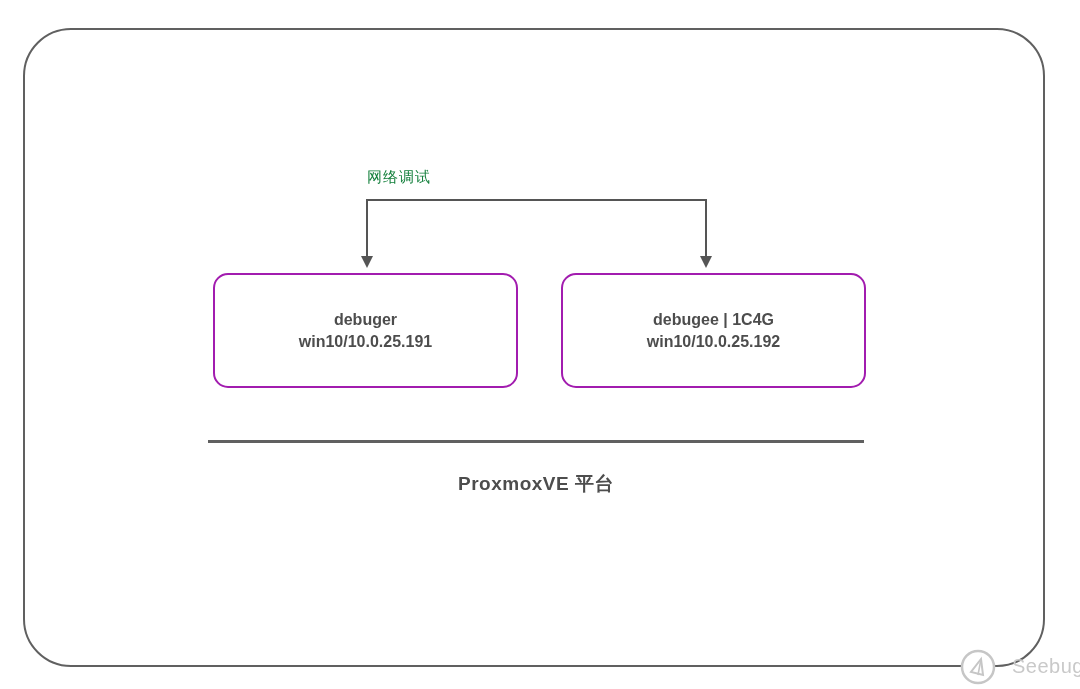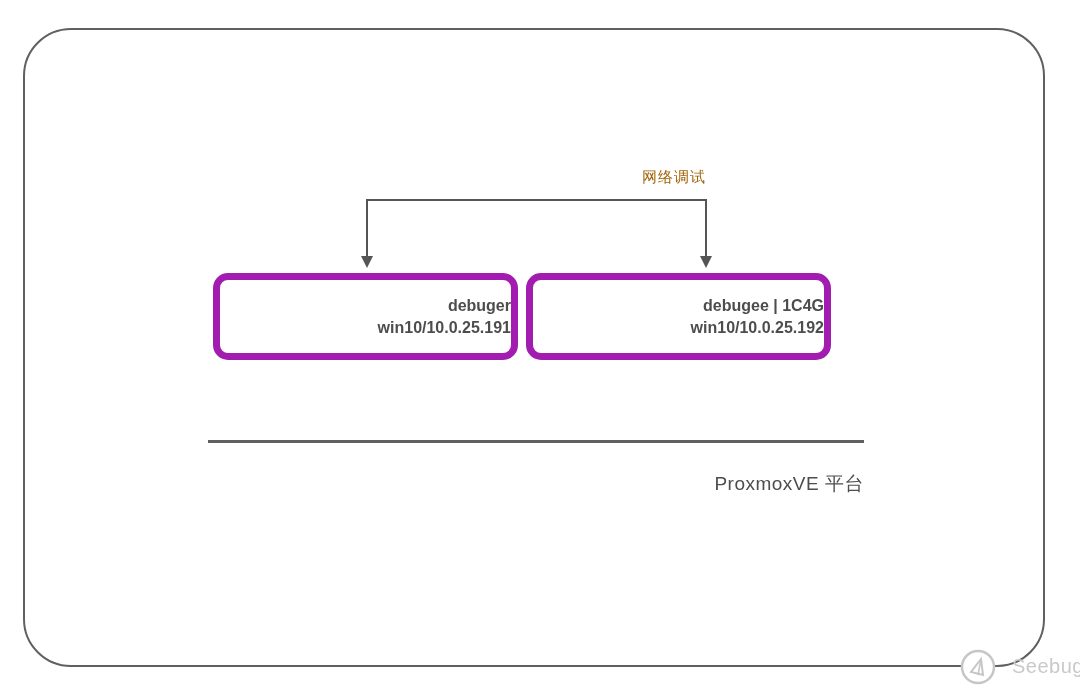--- a/index.html
+++ b/index.html
@@ -26,73 +26,73 @@
     border-radius: 48px;
     box-sizing: border-box;
     background: #ffffff;
   }
   
   .connector-label {
     position: absolute;
     left: 367px;
     top: 168px;
     width: 339px;
-    text-align: right;
+    text-align: left;
     font-size: 15px;
     font-weight: 500;
-    color: #a16207;
+    color: #15803d;
     letter-spacing: 1px;
   }
   .connector-svg {
     position: absolute;
     left: 0;
     top: 0;
     width: 1080px;
     height: 689px;
     pointer-events: none;
   }
   
   .node {
     position: absolute;
     top: 273px;
     width: 305px;
-    height: 87px;
-    border: 7px solid #a21caf;
+    height: 115px;
+    border: 2px solid #a21caf;
     border-radius: 15px;
     box-sizing: border-box;
     background: #ffffff;
     display: flex;
     flex-direction: column;
     justify-content: center;
-    align-items: flex-end;
+    align-items: center;
     text-align: center;
     color: #4d4d4d;
     font-size: 16px;
     font-weight: 600;
     line-height: 22px;
   }
   .node-left  { left: 213px; }
-  .node-right { left: 526px; }
+  .node-right { left: 561px; }
   
   .platform-line {
     position: absolute;
     left: 208px;
     top: 440px;
     width: 656px;
     height: 3px;
     background: #606060;
   }
   .platform-label {
     position: absolute;
     left: 208px;
     top: 471px;
     width: 656px;
-    text-align: right;
+    text-align: center;
     font-size: 19px;
-    font-weight: 400;
+    font-weight: 700;
     color: #4d4d4d;
     letter-spacing: 0.5px;
   }
   
   .watermark {
     position: absolute;
     left: 958px;
     top: 644px;
     width: 122px;
     height: 45px;

